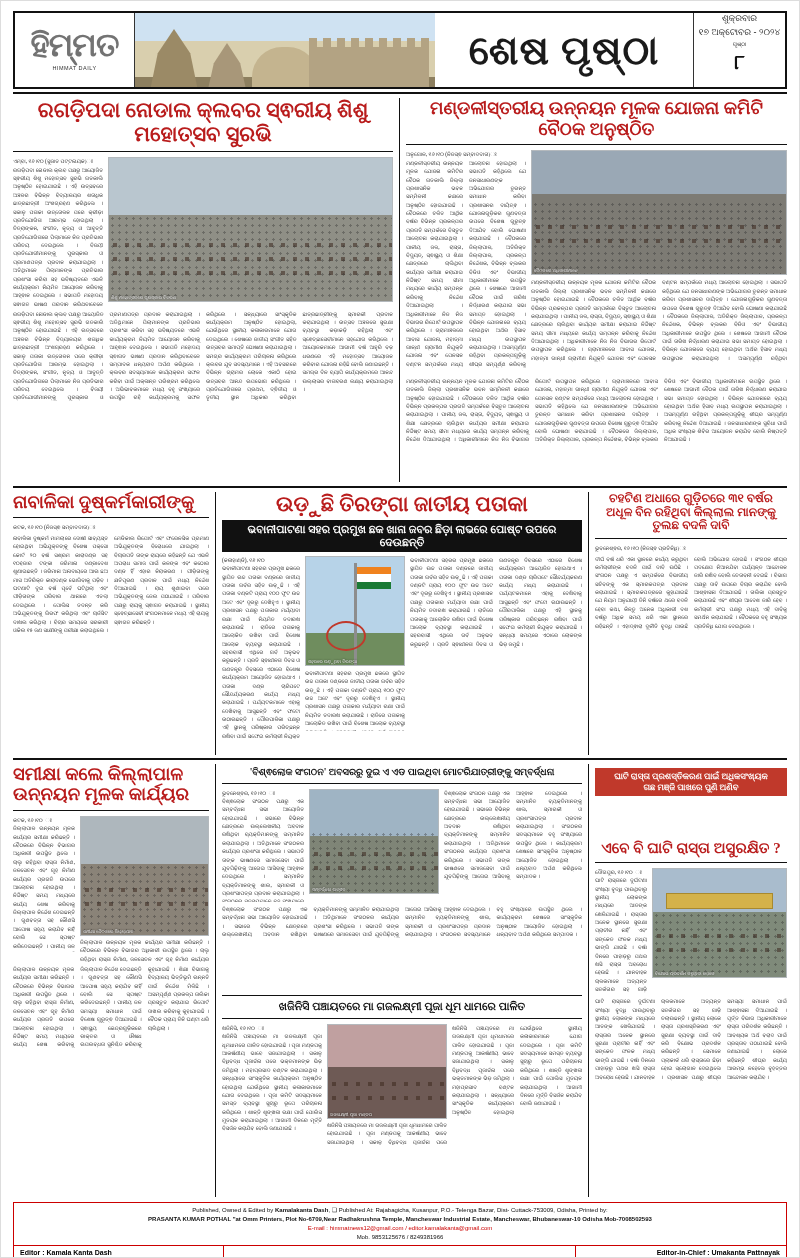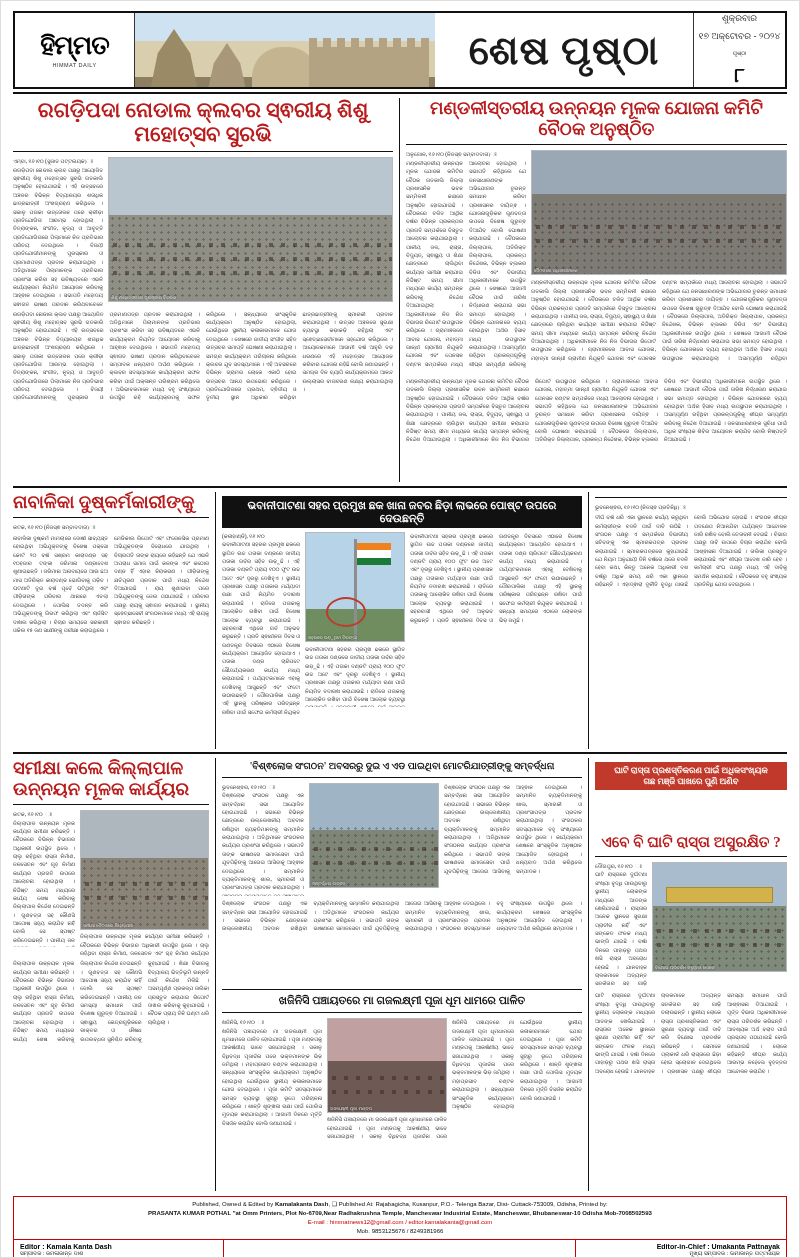--- a/index.html
+++ b/index.html
@@ -28,21 +28,21 @@
   }
   .mast-logo {
     width: 120px;
     border-right: 1px solid #333;
     display: flex; flex-direction: column;
     align-items: center; justify-content: center;
     background: #fff;
   }
   .mast-logo .big {
     font-family: "Liberation Serif", serif;
-    font-size: 26px; font-weight: bold; color: #000000;
+    font-size: 33px; font-weight: bold; color: #737373;
     letter-spacing: -1px;
     line-height: 1;
   }
   .mast-logo .sub {
     font-size: 5.5px; letter-spacing: 0.5px; color: #333; margin-top: 3px;
   }
   .mast-photo {
     width: 300px;
     position: relative;
     background: linear-gradient(#cfe2f2 0 38%, #d9cfae 38% 100%);
@@ -85,21 +85,21 @@
   }
   .mast-title .t {
     font-family: "Liberation Serif", serif;
     font-size: 40px; font-weight: bold; color: #1a1a1a;
     letter-spacing: 1px;
   }
   .mast-meta {
     width: 92px;
     border-left: 1px solid #333;
     display: flex; flex-direction: column;
-    align-items: center; justify-content: space-between;
+    align-items: center; justify-content: flex-start;
     font-size: 9px; color: #111; text-align: center; gap: 3px;
   }
   .mast-meta .pg { font-size: 20px; font-weight: bold; }
   .rule { border-top: 2px solid #111; margin: 3px 0 0 0; }
   .rule.thin { border-top: 1px solid #111; }
 
   
   .hl {
     font-family: "Liberation Serif", serif;
     font-weight: bold; color: #b91c1c; line-height: 1.15;
@@ -265,20 +265,21 @@
     <div style="width:196px;">
       <div class="hl lg" style="text-align:left;">ନାବାଳିକା ଦୁଷ୍କର୍ମକାରୀଙ୍କୁ</div>
       <div class="divider"></div>
       <div class="body-col">କଟକ, ୧୬।୧୦ (ନିଜସ୍ଵ ସମ୍ବାଦଦାତା)ଃ</div>
       <div class="textcols2 body-col" style="height:215px; overflow:hidden; margin-top:2px;">ନାବାଳିକା ଦୁଷ୍କର୍ମ ମାମଲାରେ ଦୋଷୀ ସାବ୍ୟସ୍ତ ହୋଇଥିବା ଅଭିଯୁକ୍ତଙ୍କୁ ବିଶେଷ ପକ୍ସୋ କୋର୍ଟ ୨୦ ବର୍ଷ ସଶ୍ରମ କାରାଦଣ୍ଡ ସହ ୧୦ହଜାର ଟଙ୍କା ଜରିମାନା ଦଣ୍ଡାଦେଶ ଶୁଣାଇଛନ୍ତି । ଜରିମାନା ଅନାଦାୟରେ ଆଉ ଛଅ ମାସ ଅତିରିକ୍ତ କାରାଦଣ୍ଡ ଭୋଗିବାକୁ ପଡ଼ିବ । ଘଟଣାଟି ଦୁଇ ବର୍ଷ ପୂର୍ବେ ଘଟିଥିଲା ଏବଂ ପୀଡ଼ିତାଙ୍କ ପରିବାର ଥାନାରେ ଏତଲା ଦେଇଥିଲେ । ପୋଲିସ ତଦନ୍ତ କରି ଅଭିଯୁକ୍ତଙ୍କୁ ଗିରଫ କରିଥିଲା ଏବଂ ଚାର୍ଜସିଟ ଦାଖଲ କରିଥିଲା । ବିଚାର ସମୟରେ ସରକାରୀ ଓକିଲ ୧୫ ଜଣ ସାକ୍ଷୀଙ୍କୁ ପରୀକ୍ଷା କରାଇଥିଲେ । ମେଡିକାଲ ରିପୋର୍ଟ ଏବଂ ଫରେନସିକ ପ୍ରମାଣ ଅଭିଯୁକ୍ତଙ୍କ ବିରୋଧରେ ଯାଇଥିଲା । ବିଚାରପତି ତାଙ୍କ ରାୟରେ କହିଛନ୍ତି ଯେ ଏଭଳି ଅପରାଧ ସମାଜ ପାଇଁ କଳଙ୍କ ଏବଂ କଠୋର ଦଣ୍ଡ ହିଁ ଏହାର ନିରାକରଣ । ପୀଡ଼ିତାଙ୍କୁ କ୍ଷତିପୂରଣ ପ୍ରଦାନ ପାଇଁ ମଧ୍ୟ ନିର୍ଦ୍ଦେଶ ଦିଆଯାଇଛି । ରାୟ ଶୁଣାଇବା ପରେ ଅଭିଯୁକ୍ତଙ୍କୁ ଜେଲ ପଠାଯାଇଛି । ପରିବାର ପକ୍ଷରୁ ରାୟକୁ ସ୍ଵାଗତ କରାଯାଇଛି । ସ୍ଥାନୀୟ ସ୍ଵେଚ୍ଛାସେବୀ ସଂଗଠନମାନେ ମଧ୍ୟ ଏହି ରାୟକୁ ସ୍ଵାଗତ କରିଛନ୍ତି ।</div>
     </div>
 
     <div class="sep-v"></div>
 
     <div style="width:360px;">
+      <div class="hl xl">ଉଡ଼ୁଛି ତିରଙ୍ଗା ଜାତୀୟ ପତାକା</div>
       <div class="subhead-bar">ଭବାନୀପାଟଣା ସହର ପ୍ରମୁଖ ଛକ ଖାନା ଜବର ଛିଡ଼ା ଲାଭରେ ପୋଷ୍ଟ ଉପରେ ଦେଉଛନ୍ତି</div>
       <div class="cols" style="gap:5px;">
         <div style="width:78px;">
           <div class="body-col">(କଳାହାଣ୍ଡି), ୧୬।୧୦</div>
           <div class="body-col" style="height:175px; overflow:hidden;">ଭବାନୀପାଟଣା ସହରର ପ୍ରମୁଖ ଛକରେ ସ୍ଥାପିତ ଉଚ୍ଚ ପତାକା ଦଣ୍ଡରେ ଜାତୀୟ ପତାକା ଗର୍ବର ସହିତ ଉଡ଼ୁଛି । ଏହି ପତାକା ଦଣ୍ଡଟି ପ୍ରାୟ ୧୦୦ ଫୁଟ ଉଚ୍ଚ ଅଟେ ଏବଂ ଦୂରରୁ ଦେଖିହୁଏ । ସ୍ଥାନୀୟ ପ୍ରଶାସନ ପକ୍ଷରୁ ପତାକାର ମର୍ଯ୍ୟାଦା ରକ୍ଷା ପାଇଁ ନିୟମିତ ତଦାରଖ କରାଯାଉଛି । ରାତିରେ ପତାକାକୁ ଆଲୋକିତ ରଖିବା ପାଇଁ ବିଶେଷ ଆଲୋକ ବ୍ୟବସ୍ଥା କରାଯାଇଛି । ସହରବାସୀ ଏଥିରେ ଗର୍ବ ଅନୁଭବ କରୁଛନ୍ତି । ପ୍ରତି ସ୍ଵାଧୀନତା ଦିବସ ଓ ଗଣତନ୍ତ୍ର ଦିବସରେ ଏଠାରେ ବିଶେଷ କାର୍ଯ୍ୟକ୍ରମ ଆୟୋଜିତ ହୋଇଥାଏ । ପତାକା ଦଣ୍ଡ ଚାରିପଟେ ସୌନ୍ଦର୍ଯ୍ୟକରଣ କାର୍ଯ୍ୟ ମଧ୍ୟ କରାଯାଇଛି । ପର୍ଯ୍ୟଟକମାନେ ଏହାକୁ ଦେଖିବାକୁ ଆସୁଛନ୍ତି ଏବଂ ଫଟୋ ଉଠାଉଛନ୍ତି । ପୌରପାଳିକା ପକ୍ଷରୁ ଏହି ସ୍ଥାନକୁ ପରିଷ୍କାର ପରିଚ୍ଛନ୍ନ ରଖିବା ପାଇଁ ସଫେଇ କର୍ମଚାରୀ ନିଯୁକ୍ତ କରାଯାଇଛି । ସନ୍ଧ୍ୟା ସମୟରେ ଏଠାରେ ଲୋକଙ୍କ ଭିଡ଼ ଜମୁଛି ।</div>
         </div>
         <div style="width:100px;">
           <div class="photo ph-flag" style="height:110px;">
             <div style="position:absolute;left:48px;top:6px;bottom:0;width:3px;background:#8d8d8d;"></div>
             <div style="position:absolute;left:51px;top:10px;width:34px;height:22px;background:linear-gradient(#f0821e 0 33%, #ffffff 33% 66%, #1b7a35 66% 100%);"></div>
@@ -289,20 +290,21 @@
         </div>
         <div style="flex:1;">
           <div class="textcols2 body-col" style="height:178px; overflow:hidden;">ଭବାନୀପାଟଣା ସହରର ପ୍ରମୁଖ ଛକରେ ସ୍ଥାପିତ ଉଚ୍ଚ ପତାକା ଦଣ୍ଡରେ ଜାତୀୟ ପତାକା ଗର୍ବର ସହିତ ଉଡ଼ୁଛି । ଏହି ପତାକା ଦଣ୍ଡଟି ପ୍ରାୟ ୧୦୦ ଫୁଟ ଉଚ୍ଚ ଅଟେ ଏବଂ ଦୂରରୁ ଦେଖିହୁଏ । ସ୍ଥାନୀୟ ପ୍ରଶାସନ ପକ୍ଷରୁ ପତାକାର ମର୍ଯ୍ୟାଦା ରକ୍ଷା ପାଇଁ ନିୟମିତ ତଦାରଖ କରାଯାଉଛି । ରାତିରେ ପତାକାକୁ ଆଲୋକିତ ରଖିବା ପାଇଁ ବିଶେଷ ଆଲୋକ ବ୍ୟବସ୍ଥା କରାଯାଇଛି । ସହରବାସୀ ଏଥିରେ ଗର୍ବ ଅନୁଭବ କରୁଛନ୍ତି । ପ୍ରତି ସ୍ଵାଧୀନତା ଦିବସ ଓ ଗଣତନ୍ତ୍ର ଦିବସରେ ଏଠାରେ ବିଶେଷ କାର୍ଯ୍ୟକ୍ରମ ଆୟୋଜିତ ହୋଇଥାଏ । ପତାକା ଦଣ୍ଡ ଚାରିପଟେ ସୌନ୍ଦର୍ଯ୍ୟକରଣ କାର୍ଯ୍ୟ ମଧ୍ୟ କରାଯାଇଛି । ପର୍ଯ୍ୟଟକମାନେ ଏହାକୁ ଦେଖିବାକୁ ଆସୁଛନ୍ତି ଏବଂ ଫଟୋ ଉଠାଉଛନ୍ତି । ପୌରପାଳିକା ପକ୍ଷରୁ ଏହି ସ୍ଥାନକୁ ପରିଷ୍କାର ପରିଚ୍ଛନ୍ନ ରଖିବା ପାଇଁ ସଫେଇ କର୍ମଚାରୀ ନିଯୁକ୍ତ କରାଯାଇଛି । ସନ୍ଧ୍ୟା ସମୟରେ ଏଠାରେ ଲୋକଙ୍କ ଭିଡ଼ ଜମୁଛି ।</div>
         </div>
       </div>
     </div>
 
     <div class="sep-v"></div>
 
     <div style="flex:1;">
+      <div class="hl sm">ଚହଟିଣ ଅଧାରେ ଗୁଡ଼ିଚରେ ୩୧ ବର୍ଷର ଅଧୂଳ ବିନ ରହିଥିବା କିଲ୍ଲାଲ ମାନଙ୍କୁ ତୁଲଛ ବଦଳି ଦାବି</div>
       <div class="divider"></div>
       <div class="body-col">ଭୁବନେଶ୍ଵର, ୧୬।୧୦ (ନିଜସ୍ଵ ପ୍ରତିନିଧି)ଃ</div>
       <div class="textcols2 body-col" style="height:200px; overflow:hidden; margin-top:2px;">ଦୀର୍ଘ ବର୍ଷ ଧରି ଏକା ସ୍ଥାନରେ କାର୍ଯ୍ୟ କରୁଥିବା କର୍ମଚାରୀଙ୍କ ବଦଳି ପାଇଁ ଦାବି ଉଠିଛି । ସଂଗଠନ ପକ୍ଷରୁ ଏ ସମ୍ପର୍କରେ ବିଭାଗୀୟ ସଚିବଙ୍କୁ ଏକ ସ୍ମାରକପତ୍ର ପ୍ରଦାନ କରାଯାଇଛି । ସ୍ମାରକପତ୍ରରେ କୁହାଯାଇଛି ଯେ ନିୟମ ଅନୁଯାୟୀ ତିନି ବର୍ଷରେ ଥରେ ବଦଳି ହେବା କଥା, କିନ୍ତୁ ଅନେକ ଅଧିକାରୀ ଦଶ ବର୍ଷରୁ ଅଧିକ ସମୟ ଧରି ଏକା ସ୍ଥାନରେ ରହିଛନ୍ତି । ଏହାଦ୍ଵାରା ଦୁର୍ନୀତି ବୃଦ୍ଧି ପାଉଛି ବୋଲି ଅଭିଯୋଗ ହୋଇଛି । ସଂଗଠନ ଶୀଘ୍ର ପଦକ୍ଷେପ ନିଆନଯିବା ପର୍ଯ୍ୟନ୍ତ ଆନ୍ଦୋଳନ ଜାରି ରଖିବ ବୋଲି ଚେତାବନୀ ଦେଇଛି । ବିଭାଗ ପକ୍ଷରୁ ଦାବି ଉପରେ ବିଚାର କରାଯିବ ବୋଲି ଆଶ୍ଵାସନା ଦିଆଯାଇଛି । ତାଲିକା ପ୍ରସ୍ତୁତ କରାଯାଉଛି ଏବଂ ଶୀଘ୍ର ଆଦେଶ ଜାରି ହେବ । କର୍ମଚାରୀ ସଂଘ ପକ୍ଷରୁ ମଧ୍ୟ ଏହି ଦାବିକୁ ସମର୍ଥନ କରାଯାଇଛି । ବୈଠକରେ ବହୁ ସଂଖ୍ୟକ ପ୍ରତିନିଧି ଯୋଗ ଦେଇଥିଲେ ।</div>
     </div>
   </div>
 
   <div class="rule" style="margin-top:3px;"></div>
 
   <div class="cols" style="margin-top:4px;">
 

